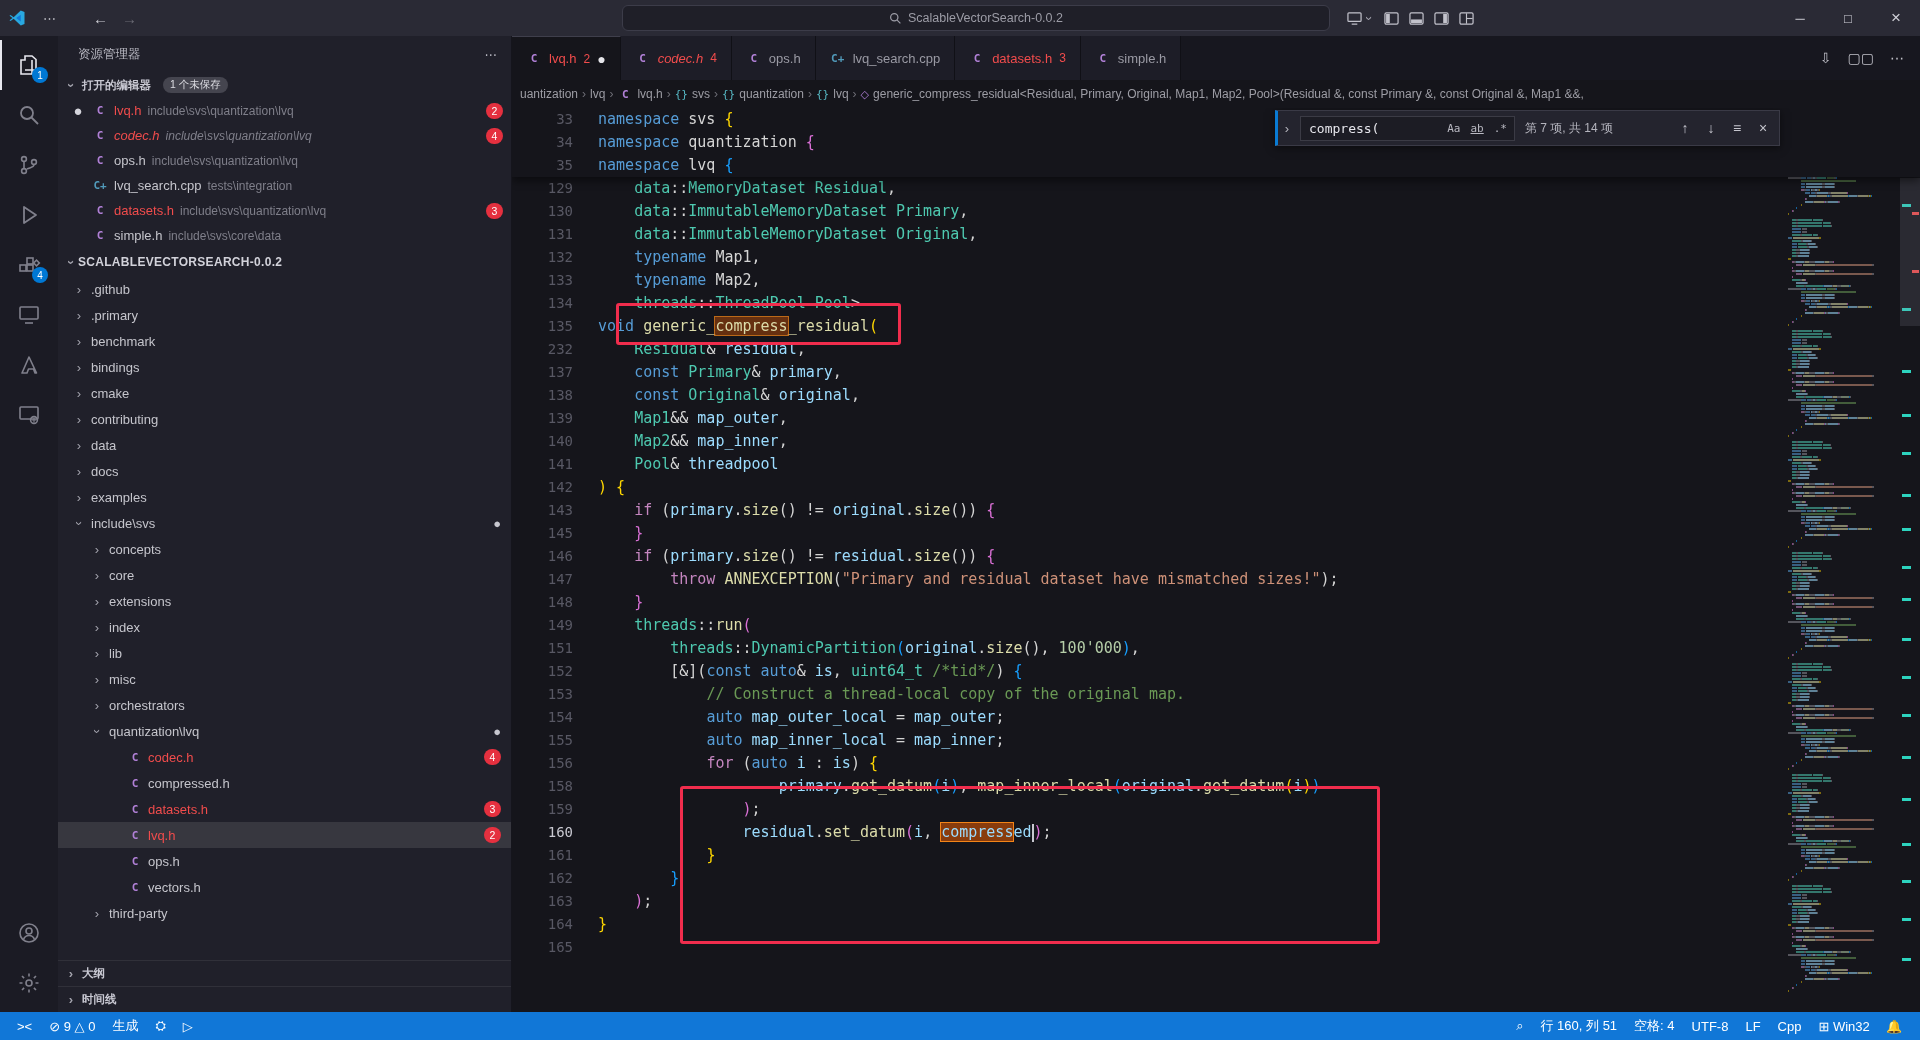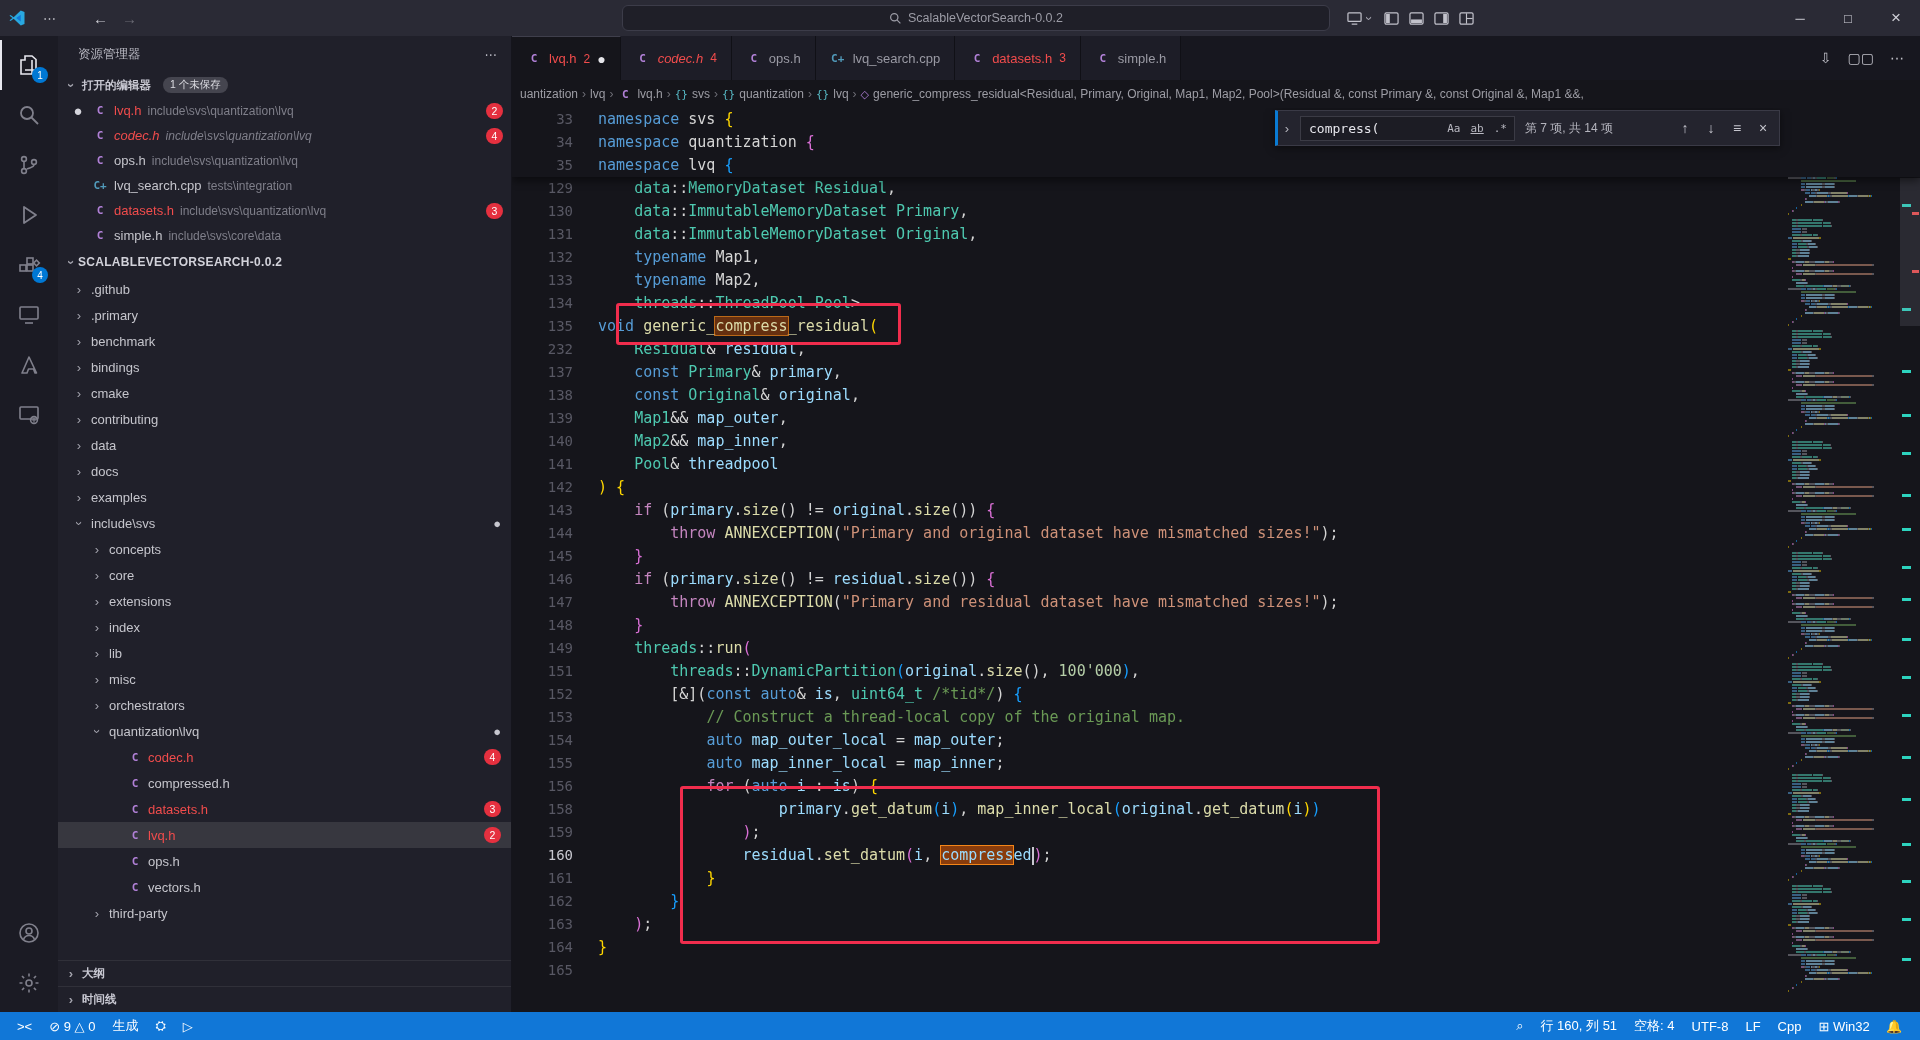--- a/index.html
+++ b/index.html
@@ -586,24 +586,20 @@
             </div>
             <div class="code-row">
               <div class="gutter">142</div>
               <pre class="code-text"><span class="tk-b1">) {</span></pre>
             </div>
             <div class="code-row">
               <div class="gutter">143</div>
               <pre class="code-text"><span class="tk-d">    </span><span class="tk-c">if</span><span class="tk-d"> (</span><span class="tk-v">primary</span><span class="tk-d">.</span><span class="tk-f">size</span><span class="tk-d">() != </span><span class="tk-v">original</span><span class="tk-d">.</span><span class="tk-f">size</span><span class="tk-d">()) </span><span class="tk-b2">{</span></pre>
             </div>
             <div class="code-row">
-              <div class="gutter">144</div>
-              <pre class="code-text"><span class="tk-d">        </span><span class="tk-c">throw</span><span class="tk-d"> </span><span class="tk-f">ANNEXCEPTION</span><span class="tk-d">(</span><span class="tk-s">"Primary and original dataset have mismatched sizes!"</span><span class="tk-d">);</span></pre>
-            </div>
-            <div class="code-row">
               <div class="gutter">145</div>
               <pre class="code-text"><span class="tk-d">    </span><span class="tk-b2">}</span></pre>
             </div>
             <div class="code-row">
               <div class="gutter">146</div>
               <pre class="code-text"><span class="tk-d">    </span><span class="tk-c">if</span><span class="tk-d"> (</span><span class="tk-v">primary</span><span class="tk-d">.</span><span class="tk-f">size</span><span class="tk-d">() != </span><span class="tk-v">residual</span><span class="tk-d">.</span><span class="tk-f">size</span><span class="tk-d">()) </span><span class="tk-b2">{</span></pre>
             </div>
             <div class="code-row">
               <div class="gutter">147</div>
               <pre class="code-text"><span class="tk-d">        </span><span class="tk-c">throw</span><span class="tk-d"> </span><span class="tk-f">ANNEXCEPTION</span><span class="tk-d">(</span><span class="tk-s">"Primary and residual dataset have mismatched sizes!"</span><span class="tk-d">);</span></pre>

